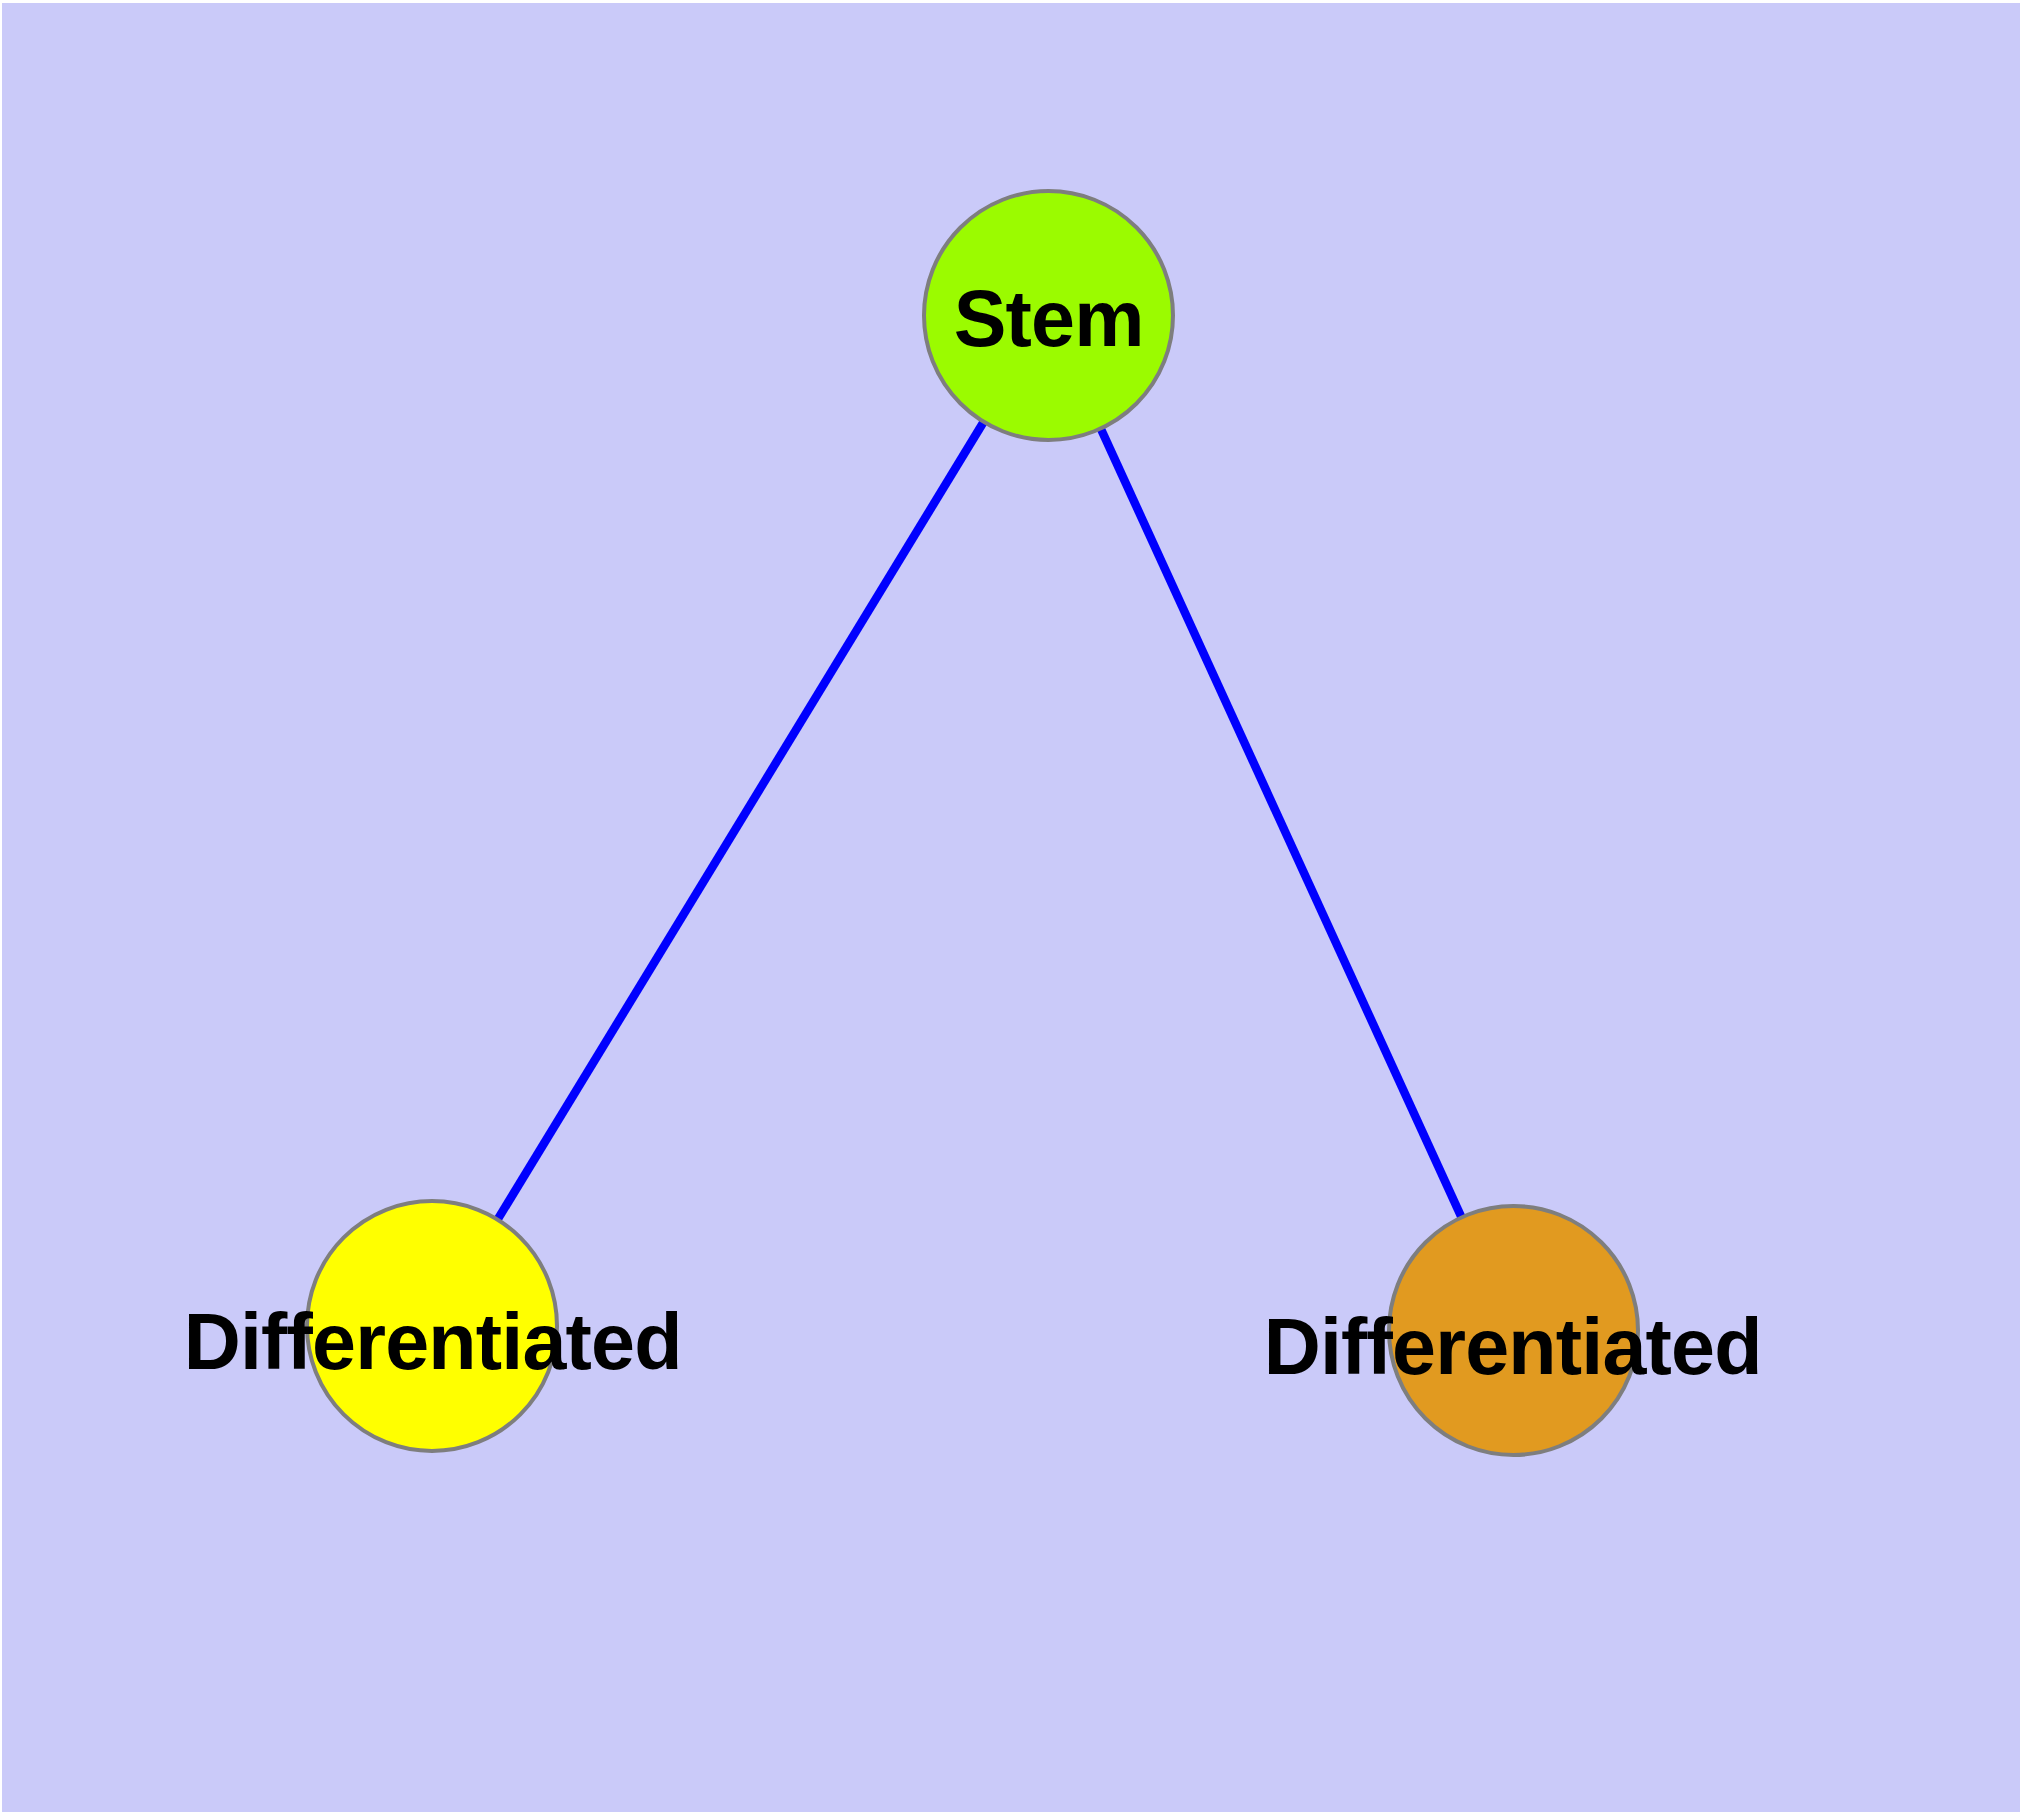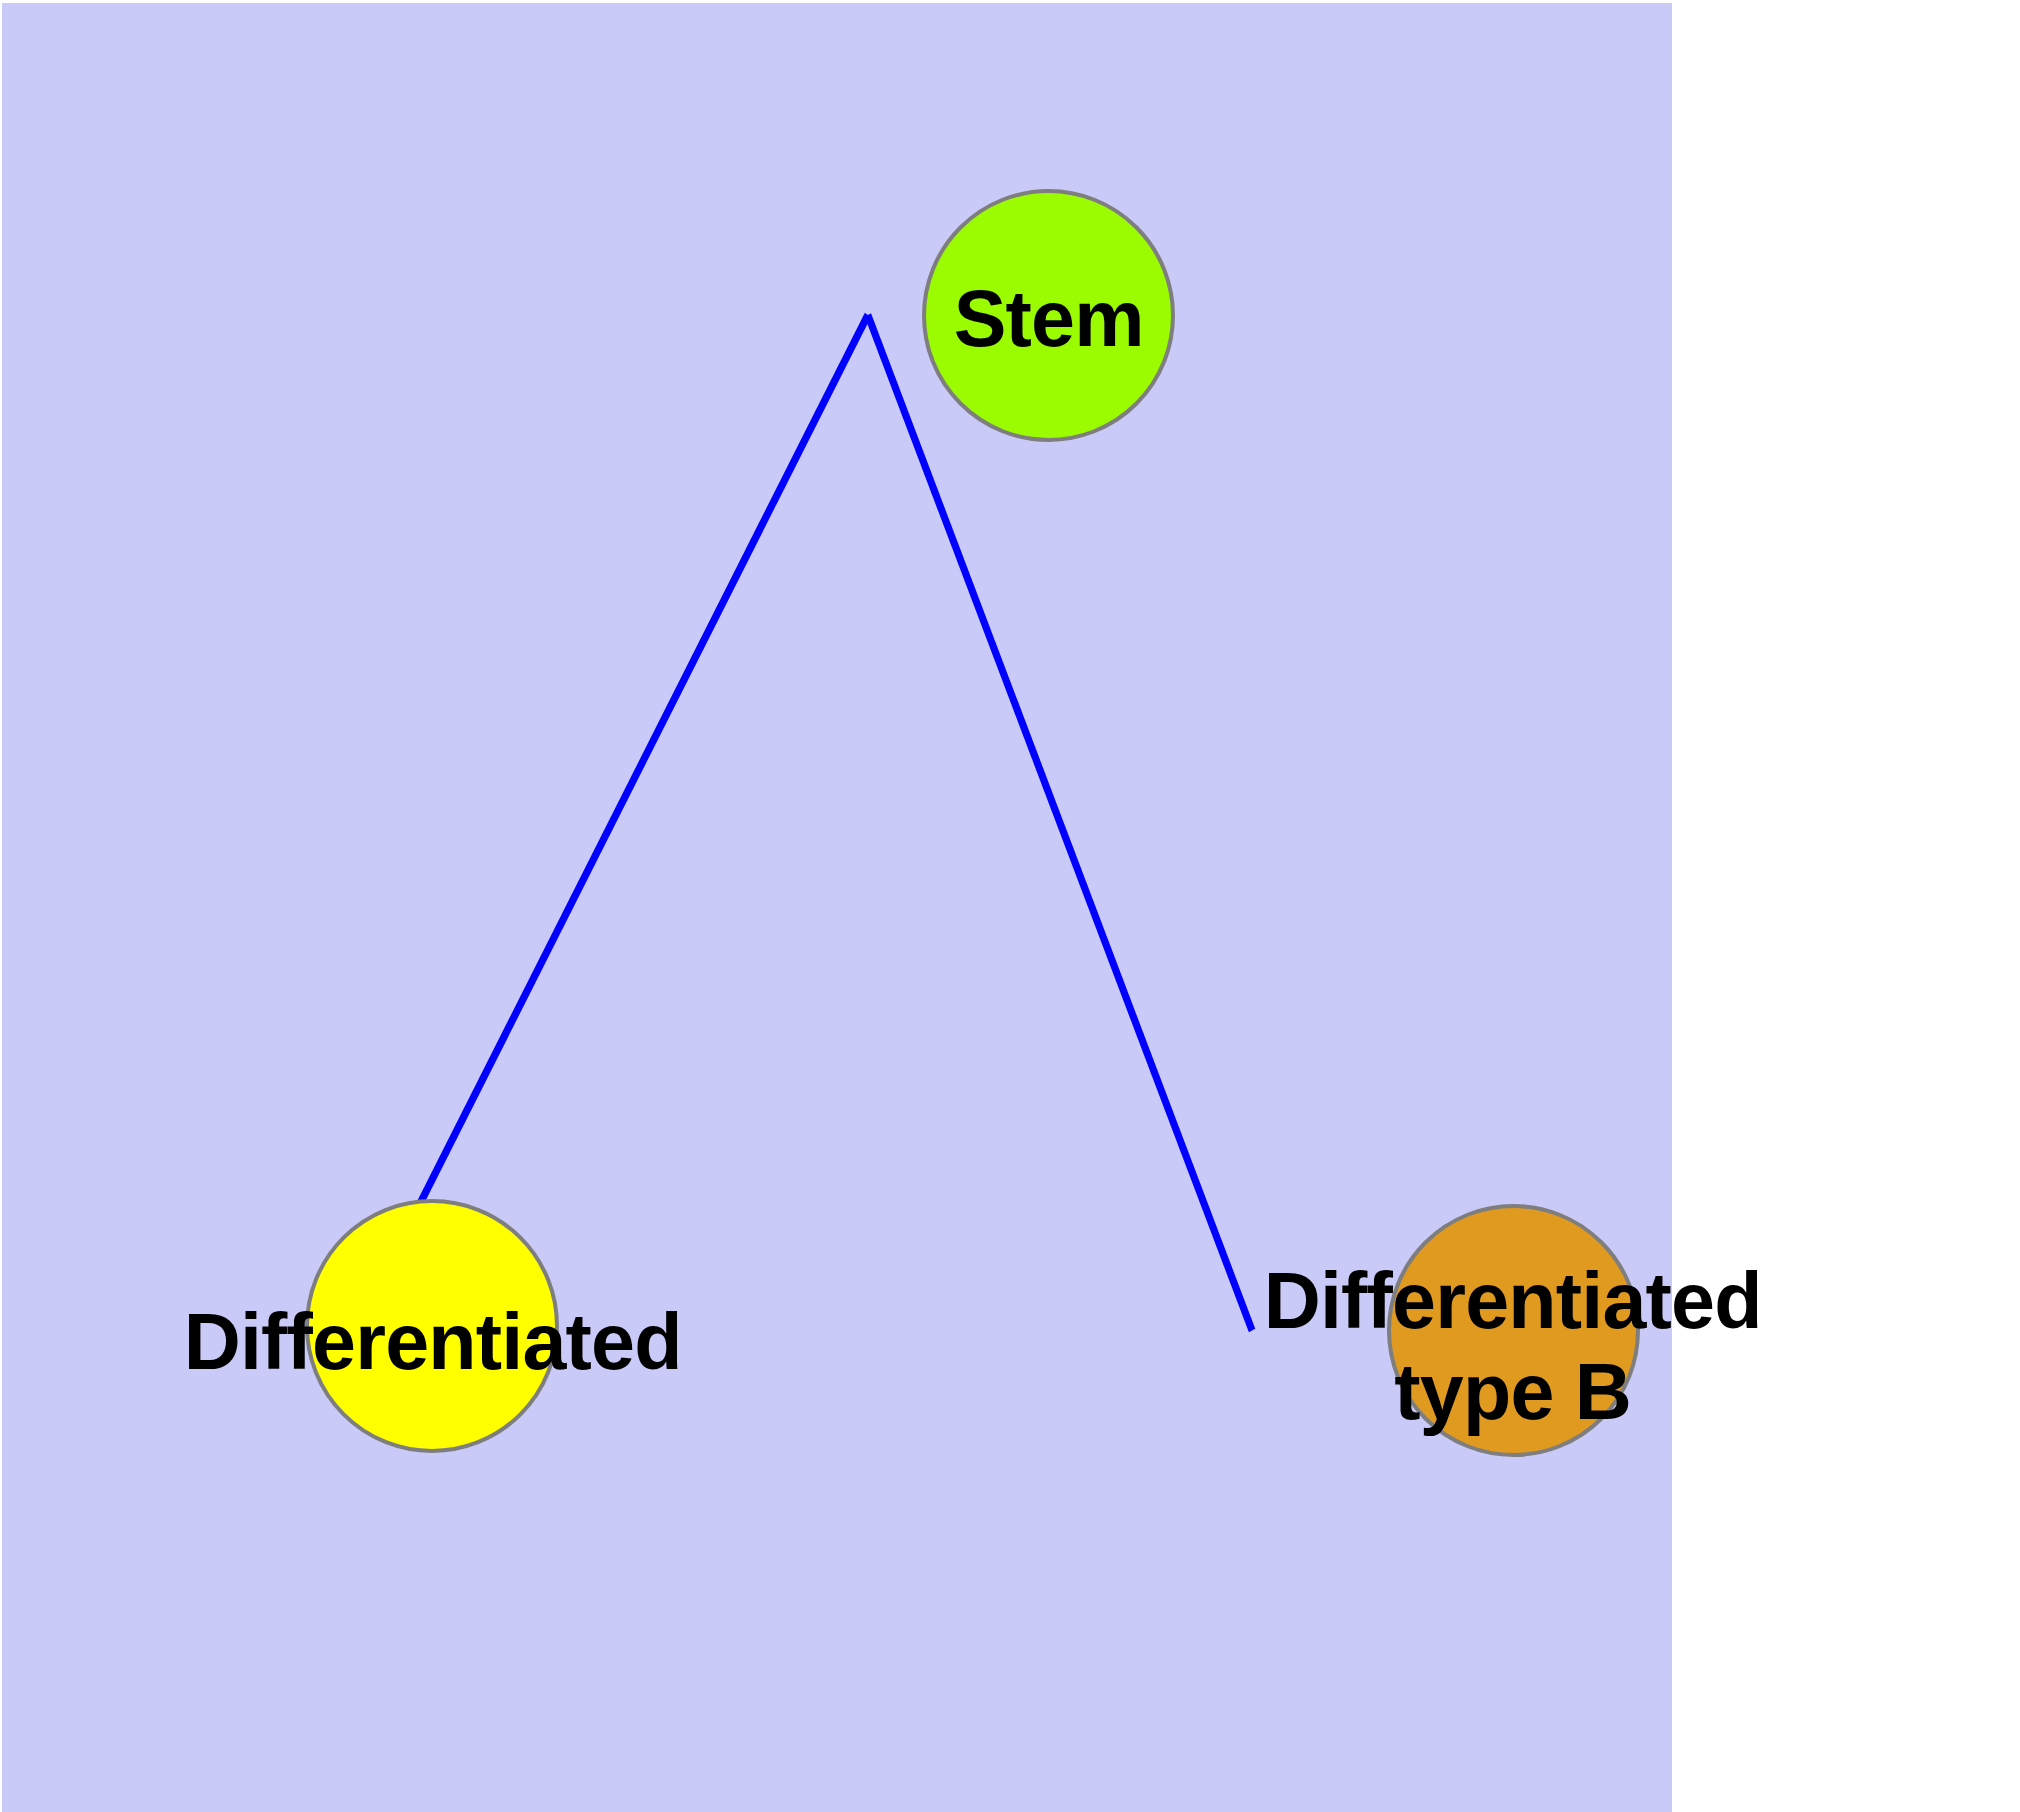--- a/index.html
+++ b/index.html
@@ -8,21 +8,21 @@
     background: #ffffff;
     width: 2021px;
     height: 1812px;
     overflow: hidden;
     font-family: "Liberation Sans", sans-serif;
   }
   .frame {
     position: absolute;
     left: 1.7px;
     top: 3.4px;
-    width: 1670px;
+    width: 2019px;
     height: 1809px;
     background: #CACAF9;
   }
   .edge-layer {
     position: absolute;
     left: 0;
     top: 0;
     width: 100%;
     height: 100%;
   }
@@ -61,17 +61,16 @@
   <div class="node-label" style="left: 1047px; top: 315px; color: rgb(0, 0, 0);">
     <div>Stem</div>
   </div>
 
   <div class="node-label" style="left: 431px; top: 1338px; color: rgb(0, 0, 0);">
     <div>Differentiated</div>
   </div>
 
   <div class="node-label" style="left: 1511px; top: 1343px; color: rgb(0, 0, 0);">
     <div>Differentiated</div>
-    <div>type B</div>
   </div>
 
 </div>
 
 
 </body></html>

